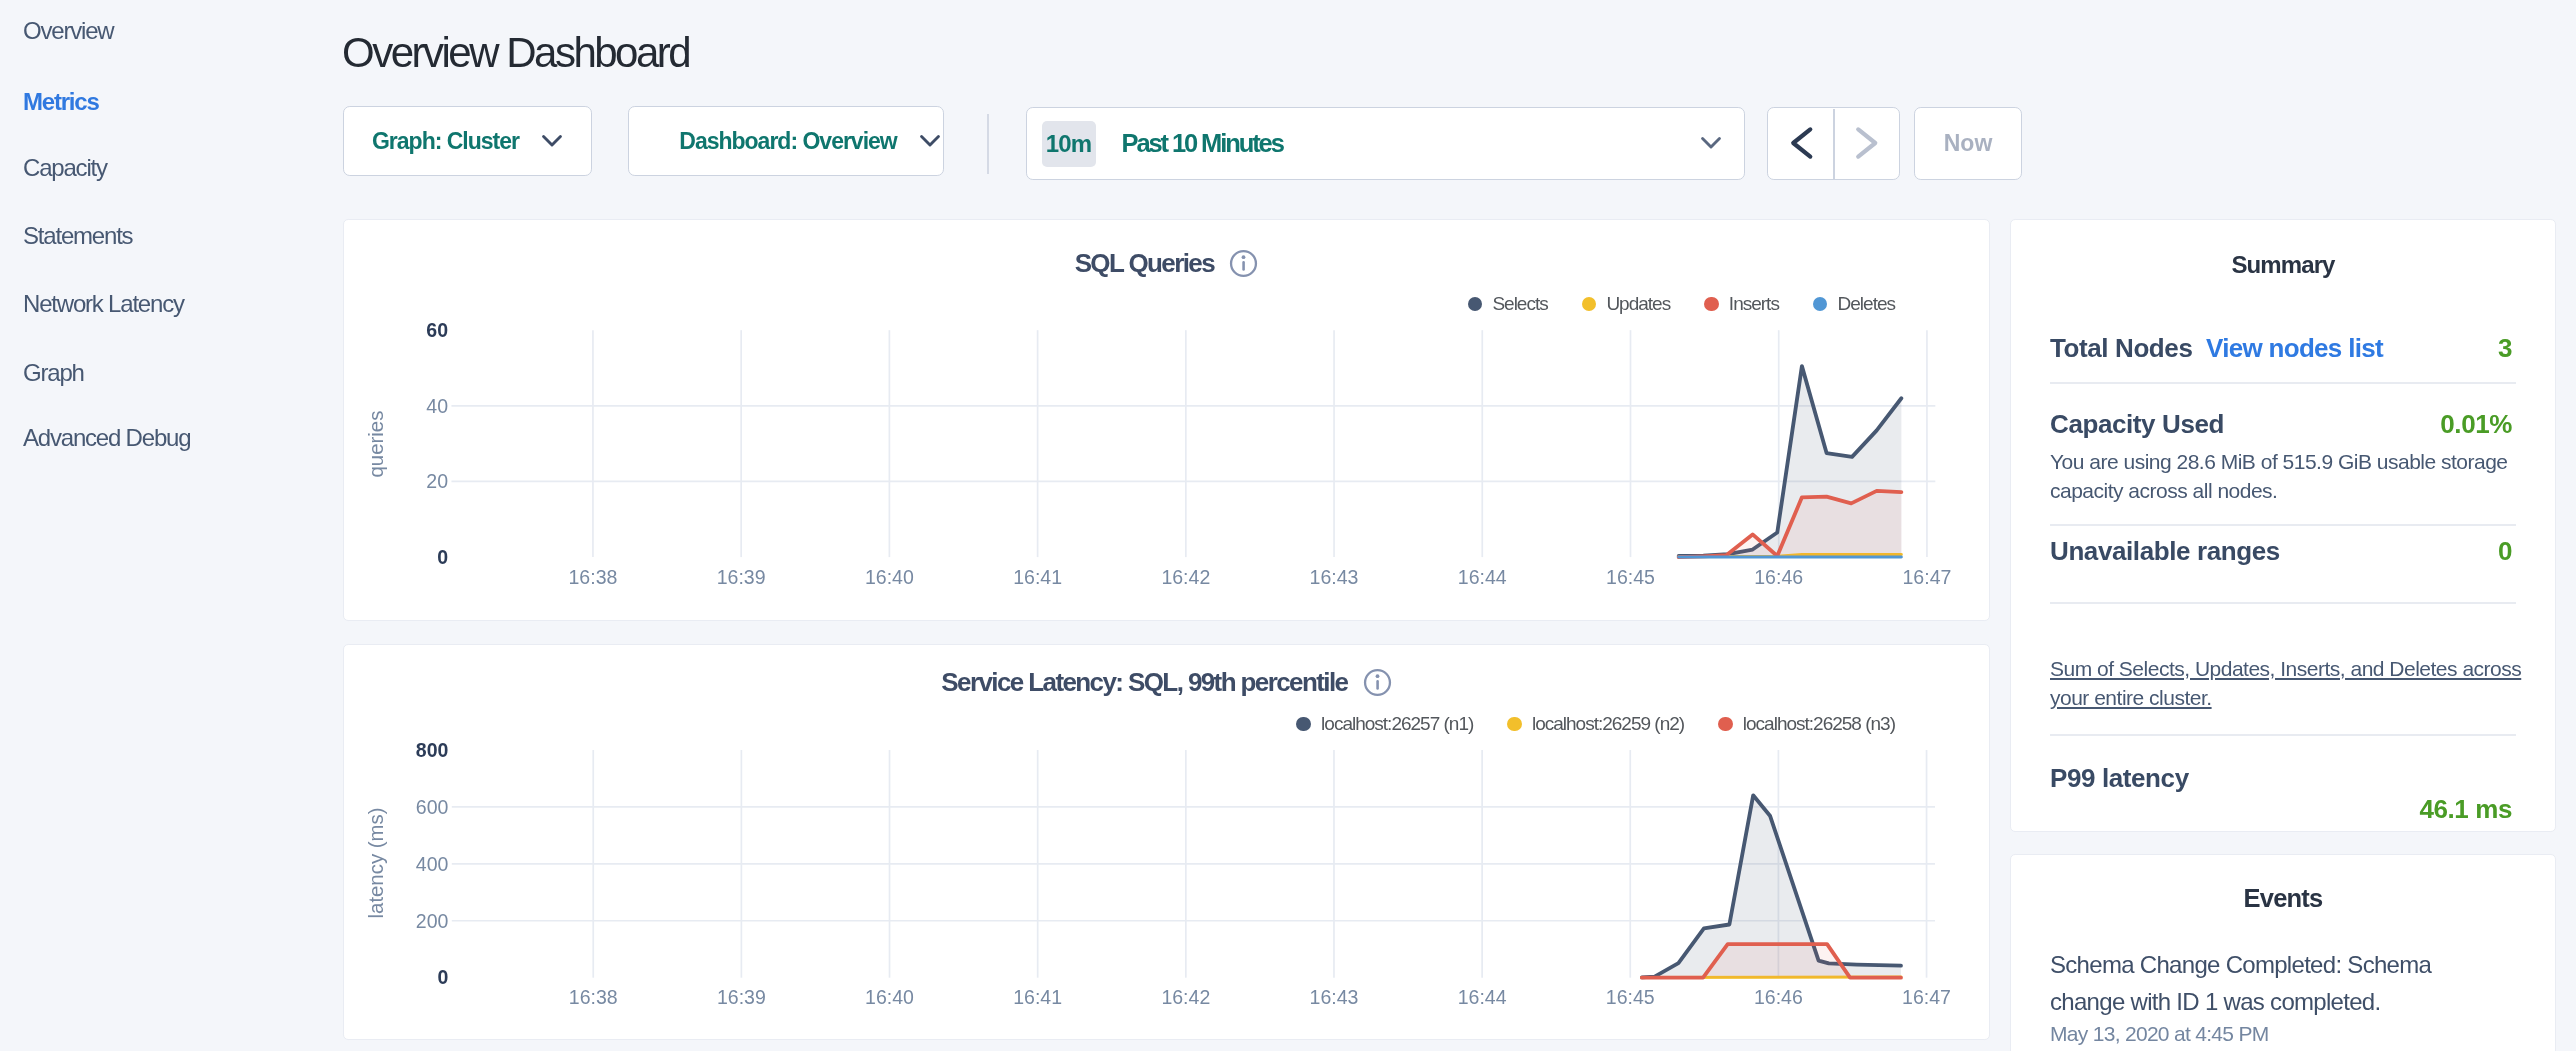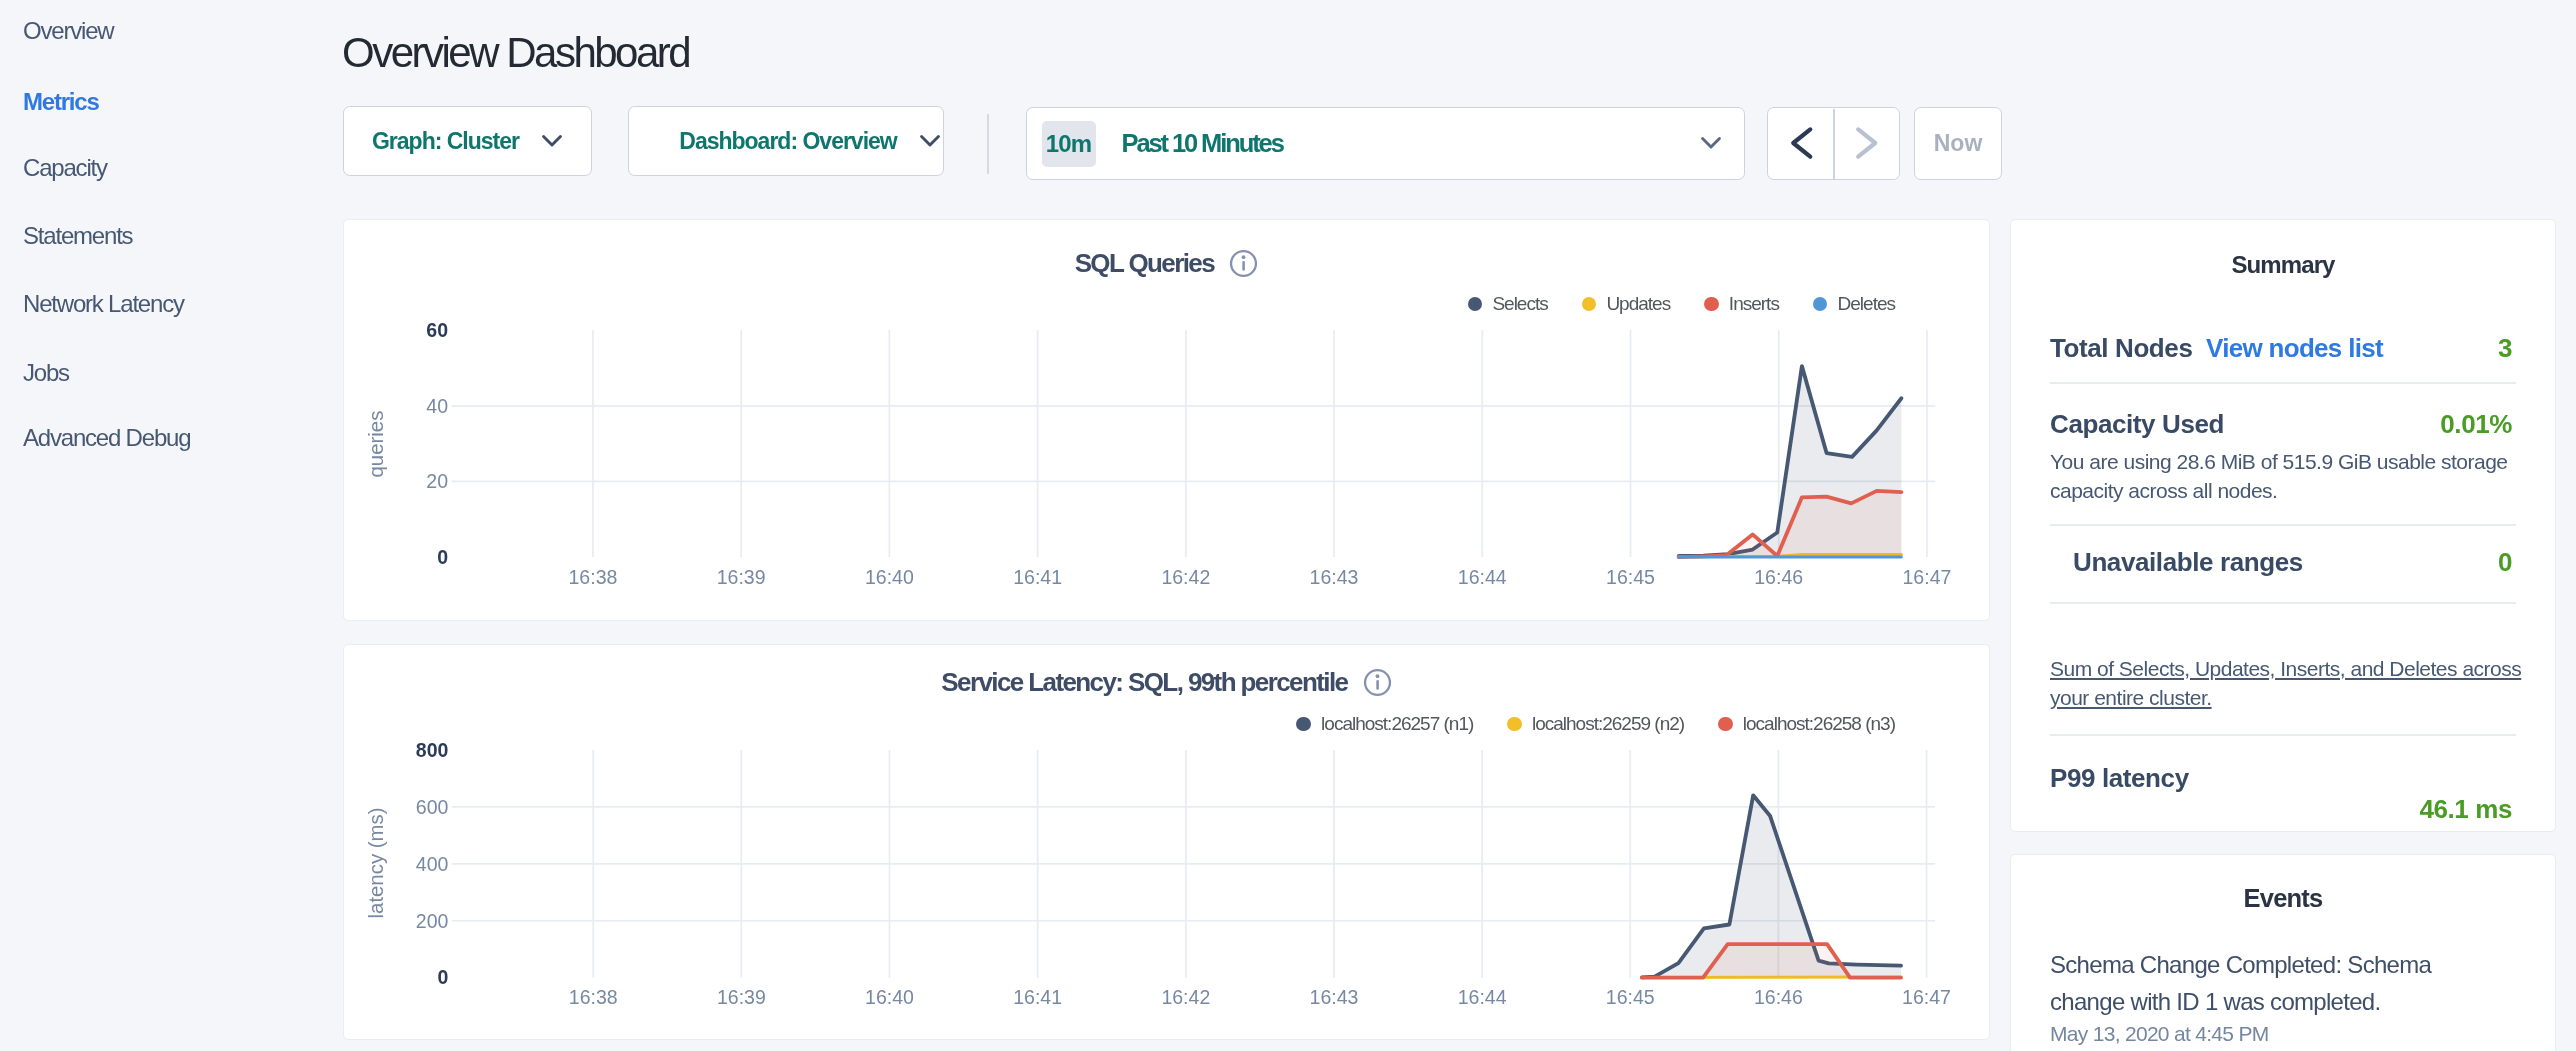--- a/index.html
+++ b/index.html
@@ -22,21 +22,21 @@
 .sdiv { position:absolute; left:39px; right:39px; height:1.7px; background:#e8ebf1; }
 .stext { position:absolute; left:39px; font-size:21px; color:#475872; line-height:29px; letter-spacing:-0.5px; }
 </style></head>
 <body>
 <div class="nav">
 <a style="top:18px">Overview</a>
 <a class="active" style="top:89px">Metrics</a>
 <a style="top:155px">Capacity</a>
 <a style="top:223px">Statements</a>
 <a style="top:291px">Network Latency</a>
-<a style="top:360px">Jobs</a>
+<a style="top:360px">Graph</a>
 <a style="top:425px">Advanced Debug</a>
 </div>
 <h1>Overview Dashboard</h1>
 
 <div class="btnrow" style="left:343px; width:249px;">Graph: Cluster <svg class="chev" width="22" height="13.6" viewBox="0 0 26 16">
       <polyline points="3,3 13,13 23,3" fill="none" stroke="#3e4c66" stroke-width="3.4" stroke-linecap="round" stroke-linejoin="round"></polyline>
     </svg></div>
 <div class="btnrow" style="left:628px; width:316px;padding-left:48px;">Dashboard: Overview <svg class="chev" width="22" height="13.6" viewBox="0 0 26 16">
       <polyline points="3,3 13,13 23,3" fill="none" stroke="#3e4c66" stroke-width="3.4" stroke-linecap="round" stroke-linejoin="round"></polyline>
     </svg></div>
@@ -49,21 +49,21 @@
     </svg>
 </div>
 <div class="btnrow" style="left:1767px; width:133px; top:107px; height:73px;"></div>
 <div style="position:absolute; left:1833px; top:109px; width:1.7px; height:70px; background:#ccd3e0;"></div>
 <svg width="25.5" height="34" viewBox="0 0 30 40" style="position:absolute; left:1789px; top:126px;">
     <polyline points="25,4 5,20 25,36" fill="none" stroke="#2c3a52" stroke-width="5" stroke-linecap="round" stroke-linejoin="round"></polyline>
   </svg>
 <svg width="25.5" height="34" viewBox="0 0 30 40" style="position:absolute; left:1854px; top:126px;">
     <polyline points="5,4 25,20 5,36" fill="none" stroke="#b9c0cf" stroke-width="5" stroke-linecap="round" stroke-linejoin="round"></polyline>
   </svg>
-<div class="btnrow" style="left:1914px; width:88px; top:107px; height:73px; color:#a9b1c1; letter-spacing:0;">Now</div>
+<div class="btnrow" style="left:1914px; width:108px; top:107px; height:73px; color:#a9b1c1; letter-spacing:0;">Now</div>
 
 <div class="card" id="card1" style="left:343px; top:219px; width:1647px; height:402px;">
   <div class="ctitle" style="top:28px">SQL Queries <svg width="29" height="29" viewBox="0 0 34 34" style="margin-left:15.3px;flex:none">
         <circle cx="17" cy="17" r="14.6" fill="none" stroke="#8592af" stroke-width="2.7"></circle>
         <rect x="15.6" y="14.2" width="3" height="11.2" rx="1.5" fill="#8592af"></rect>
         <circle cx="17" cy="9.6" r="2.2" fill="#8592af"></circle>
       </svg></div>
   <div class="legend" style="top:73px">
       <span class="li"><span class="dot" style="background:#475872"></span>Selects</span>
       <span class="li"><span class="dot" style="background:#f2bf2b"></span>Updates</span>
@@ -165,21 +165,21 @@
       <span class="link">View nodes list</span>
       <span class="val">3</span>
     </div>
   <div class="sdiv" style="top:162px;"></div>
   <div class="srow" style="top:189px;">
       <span class="lab">Capacity Used</span>
       <span class="val">0.01%</span>
     </div>
   <div class="stext" style="top:227px;">You are using 28.6 MiB of 515.9 GiB usable storage<br>capacity across all nodes.</div>
   <div class="sdiv" style="top:304px;"></div>
-  <div class="srow" style="top:327px;margin-left:23px;">
+  <div class="srow" style="top:316px;">
       <span class="lab">Unavailable ranges</span>
       <span class="val">0</span>
     </div>
   <div class="sdiv" style="top:382px;"></div>
   <div class="stext" style="top:434px;text-decoration:underline;">Sum of Selects, Updates, Inserts, and Deletes across<br>your entire cluster.</div>
   <div class="sdiv" style="top:514px;"></div>
   <div class="srow" style="top:543px;flex-direction:column;">
       <span class="lab">P99 latency</span>
       <span class="val">46.1 ms</span>
     </div>

